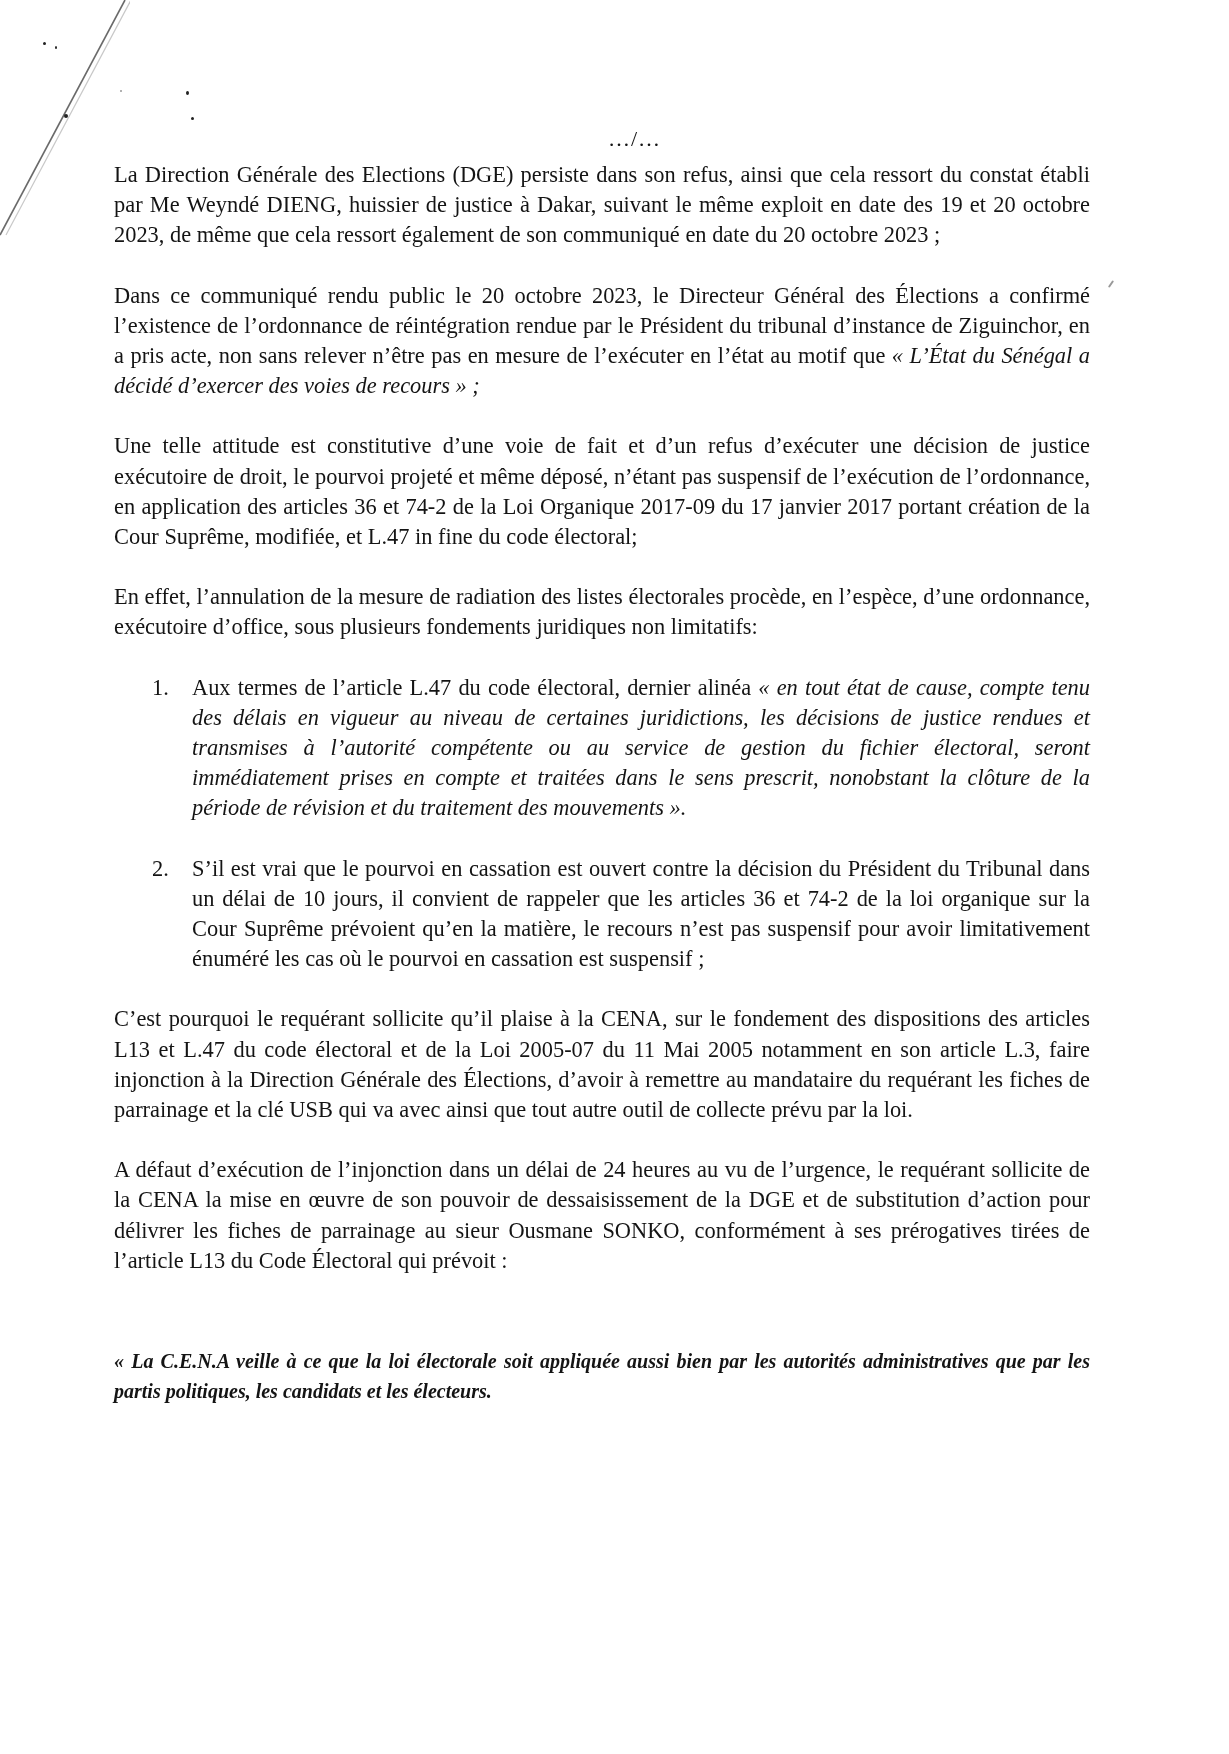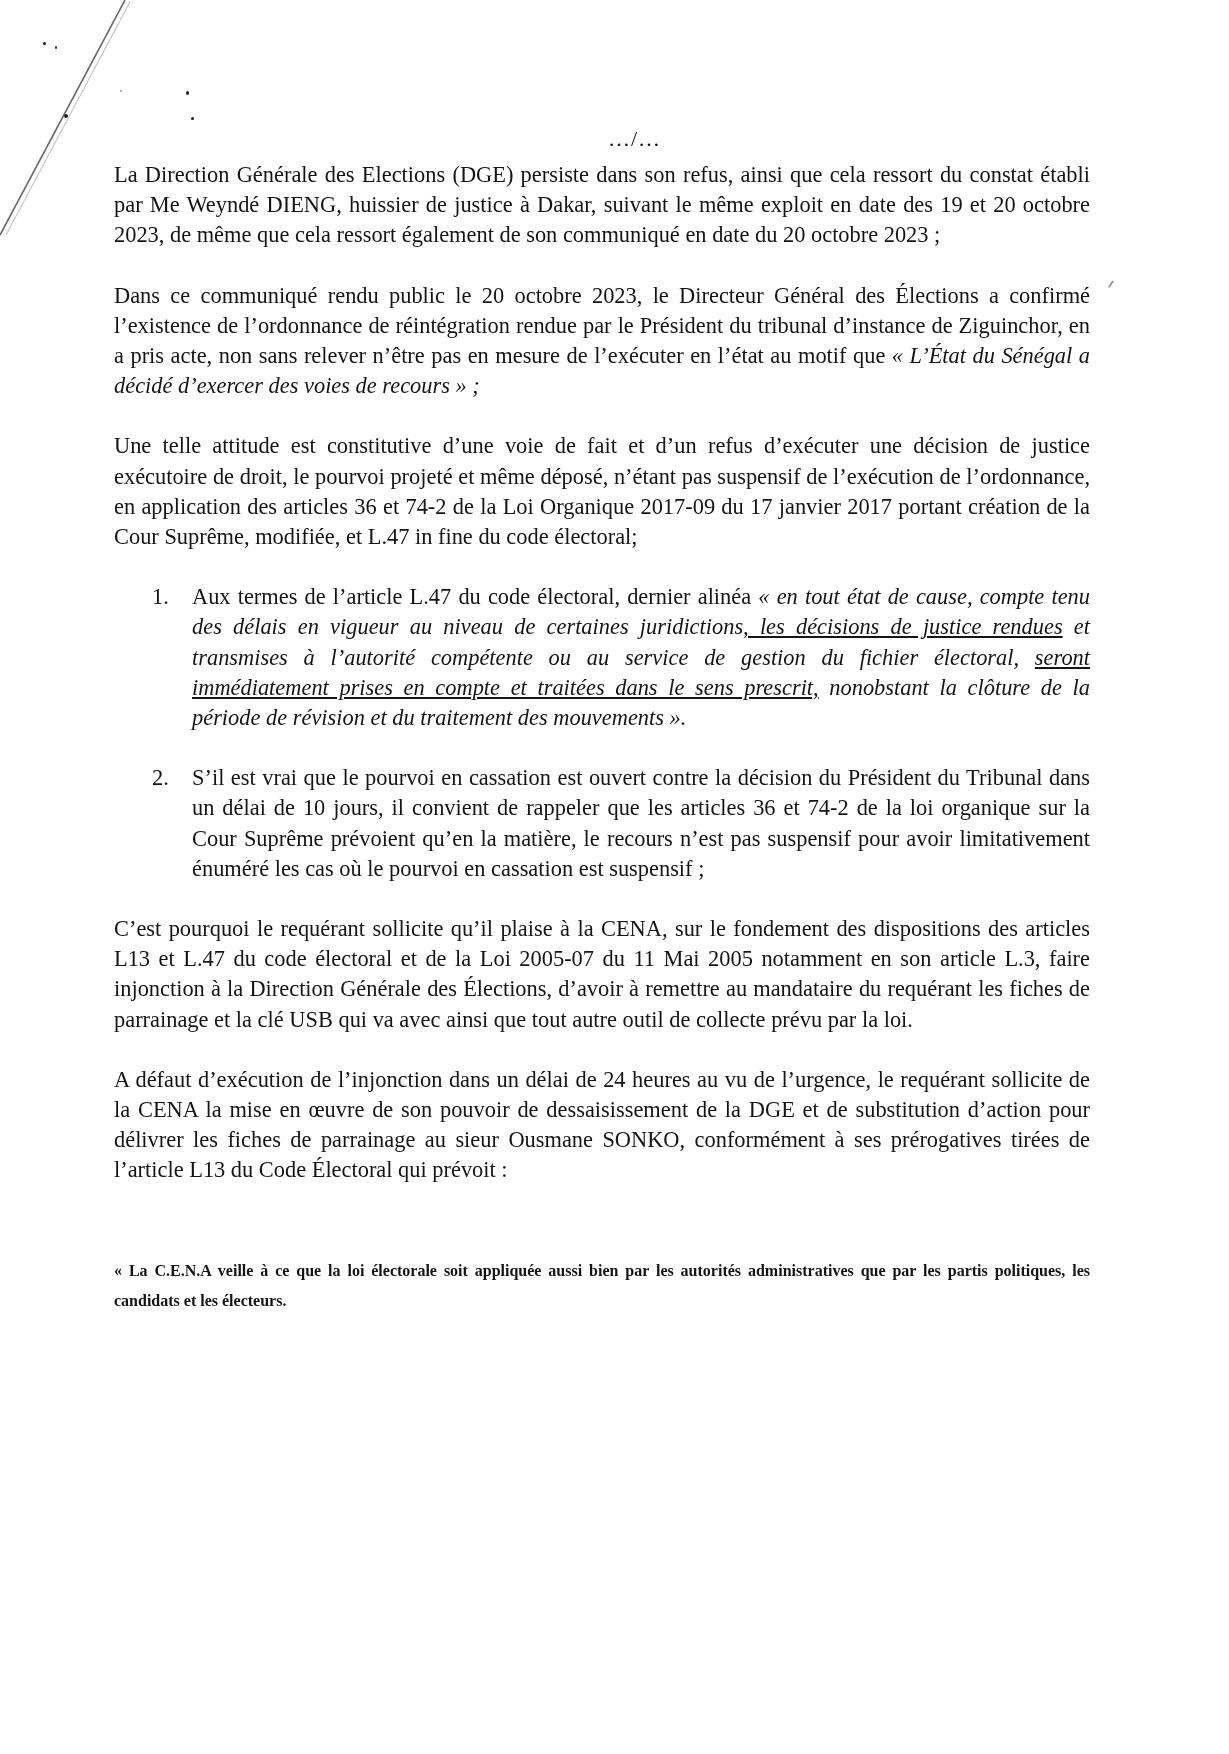--- a/index.html
+++ b/index.html
@@ -22,24 +22,24 @@
     font-size: 22.4px; line-height: 30.2px;
   }
   .para { text-align: justify; margin: 0 0 30px 0; }
   .list { margin: 0 0 30px 0; padding: 0; list-style: none; }
   .list-item {
     position: relative; padding-left: 78px; text-align: justify;
     margin-bottom: 30px;
   }
   .list-num { position: absolute; left: 38px; top: 0; }
   .it { font-style: italic; }
-  .u { text-decoration: underline; }
+  .u { }
   .quote {
-    font-weight: bold; text-align: justify;
-    margin-top: 70px; font-size: 16px;
+    font-style: italic; font-weight: bold; text-align: justify;
+    margin-top: 70px; font-size: 20px;
   }
 </style>
 </head>
 <body>
 
 <svg class="scan-line" viewBox="0 0 130 260">
   <line x1="125" y1="0" x2="0" y2="235" stroke="#6a6a6a" stroke-width="1.6"></line>
   <line x1="131" y1="0" x2="6" y2="235" stroke="#c8c8c8" stroke-width="1.2"></line>
 </svg>
 <div class="speck" style="left:43px;top:42px;width:3px;height:3px;"></div>
@@ -55,20 +55,21 @@
 <div class="content">
 
   <p class="para">La Direction Générale des Elections (DGE)  persiste dans son refus, ainsi que cela ressort du constat établi par Me Weyndé DIENG, huissier de justice à Dakar, suivant le même exploit en date des 19 et 20 octobre 2023, de même que cela ressort également de son communiqué en date du 20 octobre 2023 ;</p>
 
   <p class="para">
     <span>Dans ce communiqué rendu public le 20 octobre 2023, le Directeur Général des Élections a confirmé l’existence de l’ordonnance de réintégration rendue par le Président du tribunal d’instance de Ziguinchor, en a pris acte,  non sans relever n’être pas en mesure de l’exécuter en l’état au motif que </span><span class="it">« L’État du Sénégal a décidé d’exercer des voies de recours » ;</span>
   </p>
 
   <p class="para">Une telle attitude est constitutive d’une voie de fait et d’un refus d’exécuter une décision de justice exécutoire de droit, le pourvoi projeté et même déposé, n’étant pas suspensif de l’exécution de l’ordonnance, en application des articles 36 et 74-2 de la Loi Organique 2017-09 du 17 janvier 2017 portant création de la Cour Suprême, modifiée,  et L.47 in fine du code électoral;</p>
 
+  <p class="para">En effet, l’annulation de la mesure de radiation des listes électorales procède, en l’espèce, d’une ordonnance, exécutoire d’office, sous plusieurs fondements juridiques non limitatifs:</p>
 
   <div class="list">
     <div class="list-item">
       <span class="list-num">1.</span>
       <span>Aux termes de l’article L.47 du code électoral, dernier alinéa </span><span class="it">« en tout état de cause, compte tenu des délais en vigueur au niveau de certaines juridictions</span><span class="it u">, les décisions de justice rendues</span><span class="it"> et transmises à l’autorité compétente ou au service de gestion du fichier électoral, </span><span class="it u">seront immédiatement prises en compte et traitées dans le sens prescrit,</span><span class="it"> nonobstant la clôture de la période de révision et du traitement des mouvements ».</span>
     </div>
     <div class="list-item">
       <span class="list-num">2.</span>
       <span>S’il est vrai que le pourvoi en cassation est ouvert contre la décision du Président du Tribunal dans un délai de 10 jours, il convient de rappeler que les articles 36 et 74-2 de la loi organique sur la Cour Suprême prévoient qu’en la matière, le recours n’est pas suspensif pour avoir limitativement énuméré les cas où le pourvoi en cassation est suspensif ;</span>
     </div>

